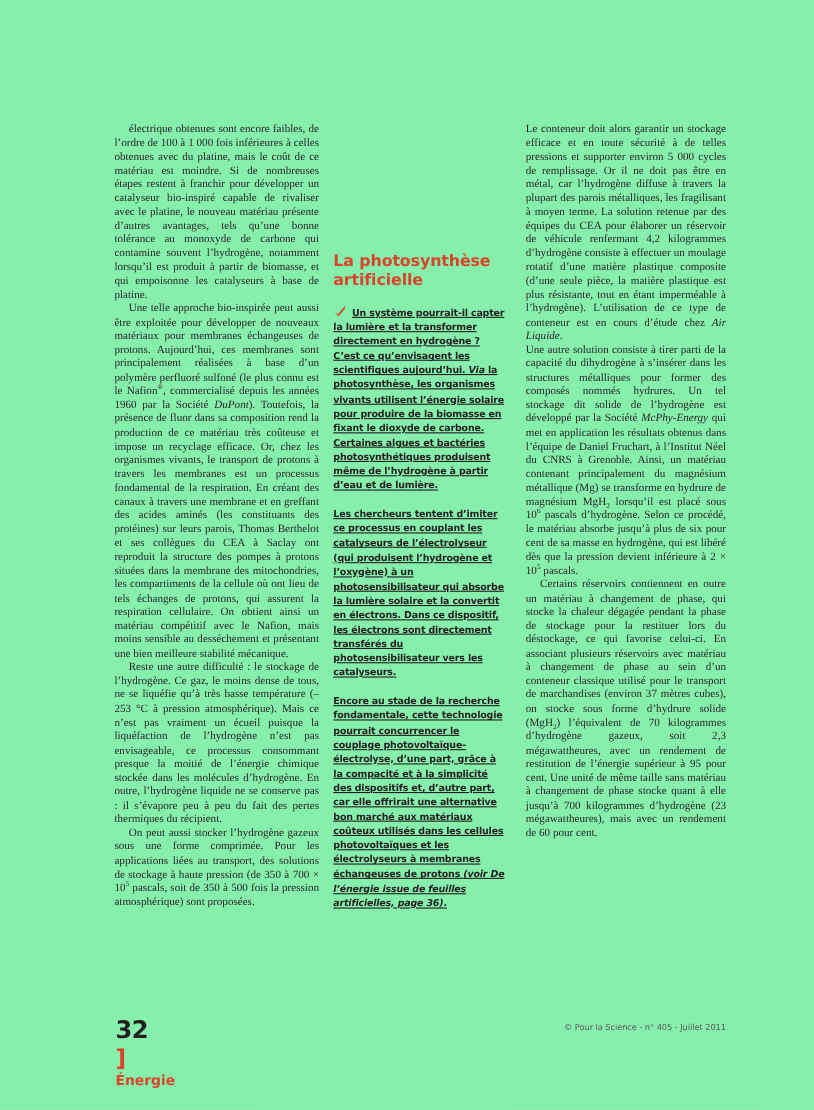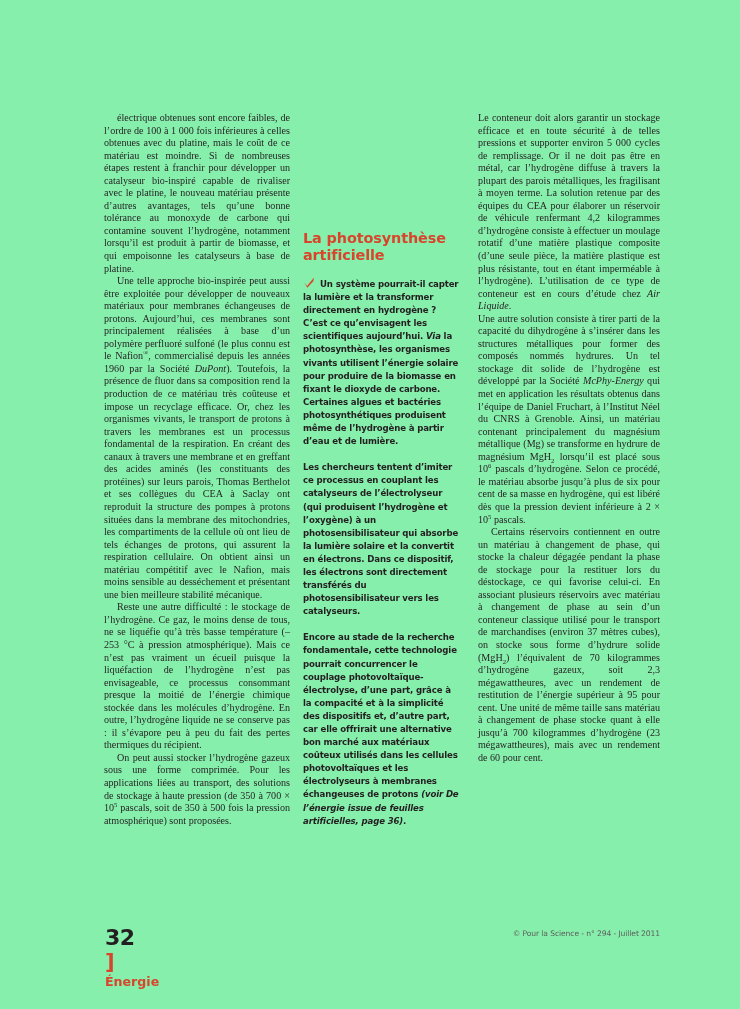--- a/index.html
+++ b/index.html
@@ -54,20 +54,21 @@
     margin:0 0 13px 0;
     letter-spacing:-0.1px;
   }
   .side-body{
     font-family:"DejaVu Sans",sans-serif;
     font-size:8.6px;
     font-weight:bold;
     line-height:13.1px;
     color:#231f20;
     letter-spacing:-0.15px;
+    text-decoration:underline;
   }
   .side-body p{margin:0 0 13px 0;}
   .side-body p:last-child{margin-bottom:0;}
   .side-body i,.side-body em{font-style:italic;}
   .check-icon{
     display:inline-block;
     width:12px;height:11px;
     vertical-align:-1px;
     margin-right:5px;
   }
@@ -160,15 +161,15 @@
     </div>
 
   </div>
 
   <div class="folio">
     <span class="folio-num">32</span>
     <span class="folio-bracket">]</span>
     <span class="folio-label">Énergie</span>
   </div>
 
-  <div class="credit">© Pour la Science - n° 294 - Juillet 2011</div>
+  <div class="credit">© Pour la Science - n° 405 - Juillet 2011</div>
 
 </div>
 
 </body></html>

